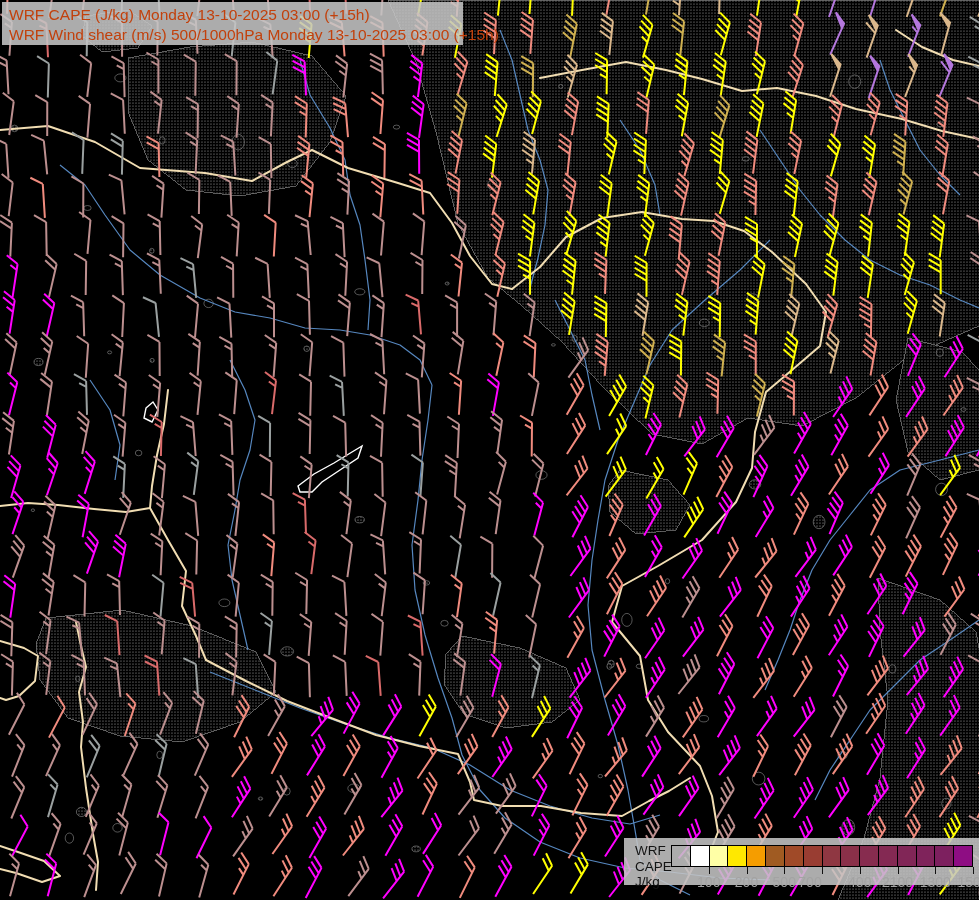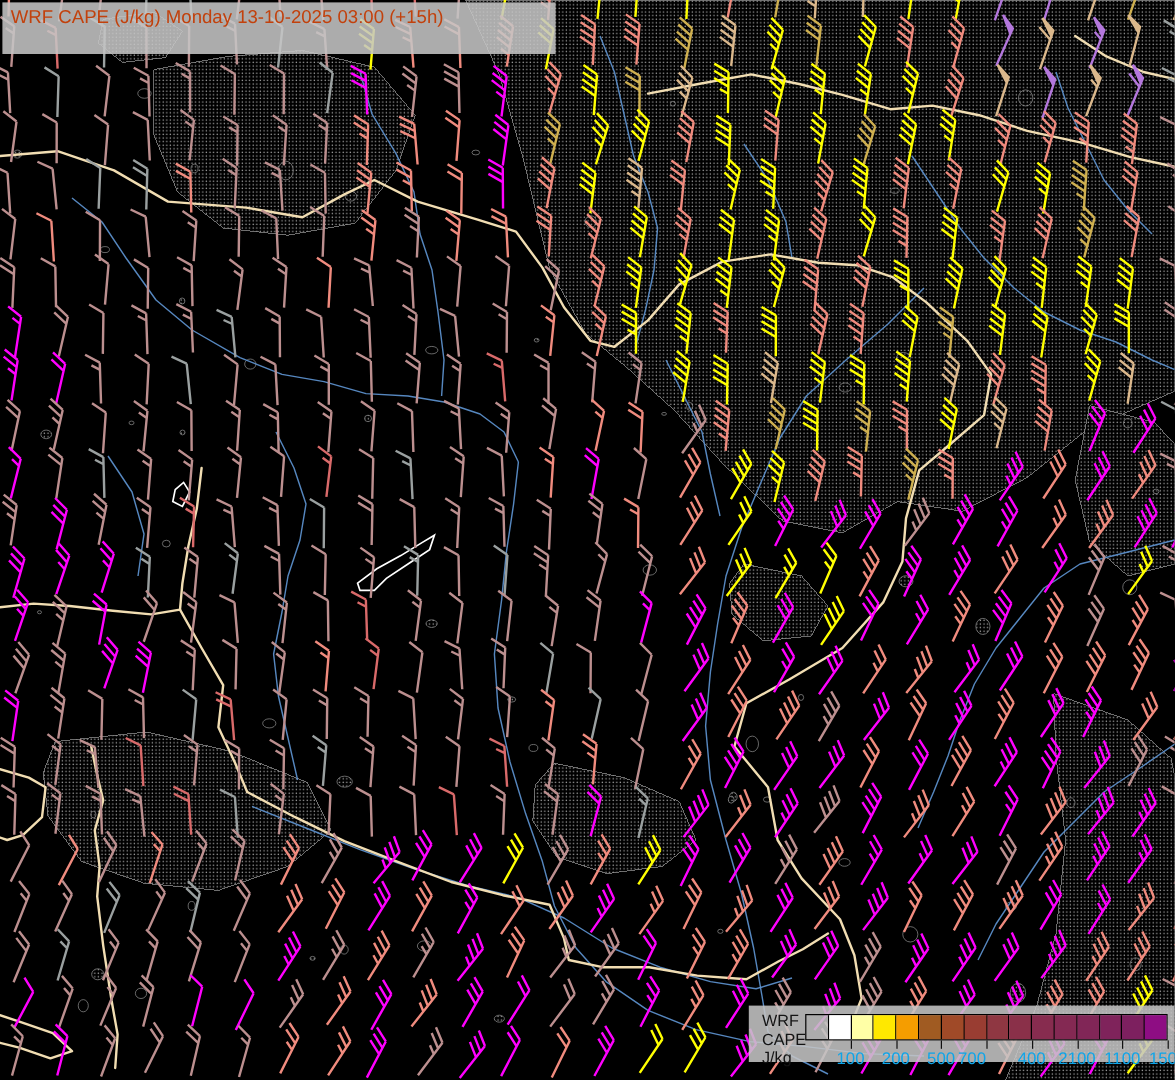--- a/index.html
+++ b/index.html
@@ -11,21 +11,21 @@
              color:#c2410c;font-size:15.5px;line-height:19.5px;white-space:nowrap;}
   .legend{position:absolute;left:624px;top:838px;width:355px;height:47px;
           background:rgba(198,198,198,0.87);color:#111;}
   .legend-text{position:absolute;left:11px;top:5px;font-size:13.5px;line-height:15.5px;color:#141414;}
   .legend-bar{position:absolute;left:47px;top:7px;width:302px;height:22px;
               display:flex;border:1px solid #000;box-sizing:border-box;}
   .legend-cell{flex:1;border-right:1px solid #000;box-sizing:border-box;}
   .legend-cell:last-child{border-right:none;}
   .legend-tick{position:absolute;top:29px;width:1px;height:7px;background:#111;}
   .legend-tick-label{position:absolute;top:36px;transform:translateX(-50%);
-                     font-size:14px;color:#0ea5e9;}
+                     font-size:14px;color:#a3a3a3;}
 </style>
 </head>
 <body>
 
 <div id="stage">
 
   <svg id="map-svg" width="979" height="900" viewBox="0 0 979 900">
       <defs>
         <pattern id="dots" width="3" height="3" patternUnits="userSpaceOnUse">
           <rect width="3" height="3" fill="#000000"></rect>
@@ -756,20 +756,21 @@
         <path d="M0,0L0,-34M0,-34L-12,-41M0,-28L-12,-35M0,-22L-12,-29M0,-16L-12,-23" transform="translate(978.7,736.6) rotate(30.4)" stroke="#bc8f8f" fill="#bc8f8f"></path>
         <path d="M0,0L0,-34M0,-34L-12,-41M0,-28L-12,-35M0,-22L-7,-26" transform="translate(978.6,774.1) rotate(26.9)" stroke="#f08b7e" fill="#f08b7e"></path>
         <path d="M0,0L0,-34M0,-34L-12,-41M0,-28L-12,-35M0,-22L-12,-29" transform="translate(977.4,817.9) rotate(25.6)" stroke="#f08b7e" fill="#f08b7e"></path>
         <path d="M0,0L0,-34M0,-34L-12,-41" transform="translate(982.7,856.2) rotate(-2.6)" stroke="#bc8f8f" fill="#bc8f8f"></path>
         <path d="M0,0L0,-34M0,-34L-12,-41" transform="translate(979.6,894.5) rotate(3.2)" stroke="#bc8f8f" fill="#bc8f8f"></path>
       </g>
     </svg>
 
   <div class="title-box">
     <div>WRF CAPE (J/kg) Monday 13-10-2025 03:00 (+15h)</div>
+    <div>WRF Wind shear (m/s) 500/1000hPa Monday 13-10-2025 03:00 (+15h)</div>
   </div>
 
   <div class="legend">
     <div class="legend-text">
       <div>WRF</div>
       <div>CAPE</div>
       <div>J/kg</div>
     </div>
     <div class="legend-bar" id="legend-bar">
         <div class="legend-cell"></div>
@@ -796,19 +797,19 @@
         <div class="legend-tick-label" style="left: 122.5px;">200</div>
         <div class="legend-tick" style="left: 160.25px;"></div>
         <div class="legend-tick-label" style="left: 160.25px;">500</div>
         <div class="legend-tick" style="left: 198px;"></div>
         <div class="legend-tick-label" style="left: 186px;">700</div>
         <div class="legend-tick" style="left: 235.75px;"></div>
         <div class="legend-tick-label" style="left: 235.75px;">400</div>
         <div class="legend-tick" style="left: 273.5px;"></div>
         <div class="legend-tick-label" style="left: 273.5px;">2100</div>
         <div class="legend-tick" style="left: 311.25px;"></div>
-        <div class="legend-tick-label" style="left: 311.25px;">1100</div>
+        <div class="legend-tick-label" style="left: 311.25px;">1300</div>
         <div class="legend-tick" style="left: 349px;"></div>
         <div class="legend-tick-label" style="left: 349px;">1500</div>
       </div>
   </div>
 
 </div>
 
 </body></html>

